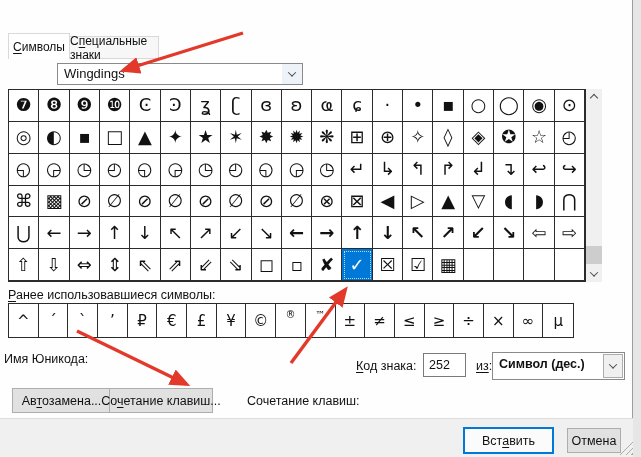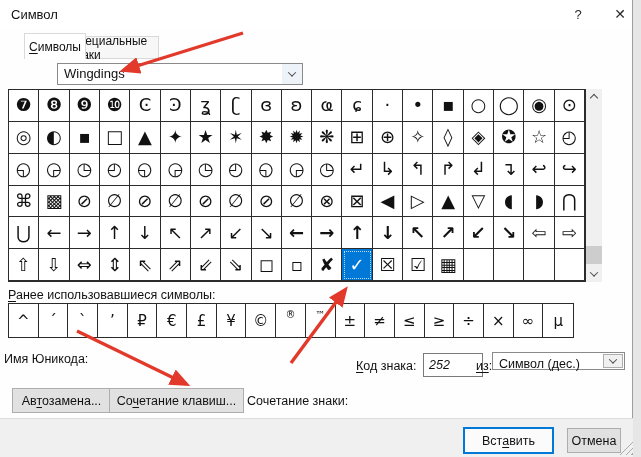--- a/index.html
+++ b/index.html
@@ -12,21 +12,21 @@
   
   .titlebar { position:absolute; left:0; top:0; width:100%; height:30px; background:#fff; }
   .title { position:absolute; left:11px; top:7px; font-size:13px; }
   .tb-btn { position:absolute; top:0; width:32px; height:28px; display:flex;
             align-items:center; justify-content:center; font-size:13px; color:#2b2b2b; cursor:default; }
   .tb-help { left:562px; } .tb-close { left:604px; font-size:14px; }
 
   
   .tab { position:absolute; font-size:12px; display:flex; align-items:center;
          justify-content:center; background:#fff; border:1px solid #d9d9d9; }
-  .tab.active { left:8px; top:33px; width:62px; height:26px; border-bottom:none; z-index:2;margin-left:16px; }
+  .tab.active { left:8px; top:33px; width:62px; height:26px; border-bottom:none; z-index:2; }
   .tab.inactive { left:69px; top:36px; width:90px; height:23px; background:#f7f7f7;justify-content:flex-end; }
   .ak { text-decoration:underline; text-underline-offset:2px; }
 
   
   .lbl { position:absolute; font-size:12.5px; white-space:nowrap; }
   .combo { position:absolute; background:#fff; border:1px solid #8a8a8a; }
   .combo .val { position:absolute; left:6px; top:2px; font-size:13px; }
   .combo .drop { position:absolute; right:0; top:0; bottom:0; width:20px;
                  background:#eef3f9; display:flex; align-items:center; justify-content:center; }
   .chev { display:inline-block; width:6px; height:6px; border-left:1px solid #4a4a4a;
@@ -82,25 +82,20 @@
           clip-path:polygon(100% 0, 100% 100%, 0 100%); }
 
   .arrows { position:absolute; left:0; top:0; z-index:20; pointer-events:none; }
 </style>
 </head>
 <body>
 
 <div class="stage">
   <div class="dialog">
 
-    <div class="titlebar">
-      <span class="title">Символ</span>
-      <span class="tb-btn tb-help">?</span>
-      <span class="tb-btn tb-close">✕</span>
-    </div>
 
     <div class="tab active">
       <span><span></span><span class="ak">С</span><span>имволы</span></span>
     </div>
     <div class="tab inactive">
       <span><span>С</span><span class="ak">п</span><span>ециальные знаки</span></span>
     </div>
 
     <span class="lbl" style="left:8px; top:67px;margin-top:23px;"><span class="ak">Ш</span><span>рифт:</span></span>
     <div class="combo" style="left:57px; top:63px; width:246px; height:22px;">
@@ -256,37 +251,37 @@
         <div class="cell">≥</div>
         <div class="cell">÷</div>
         <div class="cell">×</div>
         <div class="cell">∞</div>
         <div class="cell">µ</div>
       </div>
 
     <span class="lbl" style="left:4px; top:352px;">Имя Юникода:</span>
 
     <span class="lbl" style="left:356px; top:359px;"><span class="ak">К</span><span>од знака:</span></span>
-    <div class="textbox" style="left:423px; top:353px; width:60px; height:24px;font-style:italic;">252</div>
+    <div class="textbox" style="left:423px; top:353px; width:43px; height:24px;">252</div>
 
     <span class="lbl" style="left:476px; top:359px;"><span class="ak">из</span><span>:</span></span>
-    <div class="select" style="left:492px; top:352px; width:133px; height:18px;">
+    <div class="select" style="left:492px; top:352px; width:133px; height:28px;font-weight:bold;">
       <span class="val">Символ (дес.)</span>
       <span class="drop">
           <span class="chev down"></span>
         </span>
     </div>
 
     <div class="btn" style="left:12px; top:388px; width:99px; height:25px;">
       <span><span>Ав</span><span class="ak">т</span><span>озамена...</span></span>
     </div>
-    <div class="btn" style="left:109px; top:388px; width:135px; height:25px;">
+    <div class="btn" style="left:109px; top:388px; width:104px; height:25px;">
       <span><span>Со</span><span class="ak">ч</span><span>етание клавиш...</span></span>
     </div>
-    <span class="lbl" style="left:247px; top:394px;">Сочетание знаки:</span>
+    <span class="lbl" style="left:247px; top:394px;">Сочетание клавиш:</span>
 
     <div class="separator"></div>
     <div class="footer"></div>
 
     <div class="btn default" style="left:463px; top:427px; width:91px; height:27px;">
       <span><span>Вст</span><span class="ak">а</span><span>вить</span></span>
     </div>
     <div class="btn" style="left:567px; top:428px; width:54px; height:25px;">Отмена</div>
 
     <div class="grip"></div>

